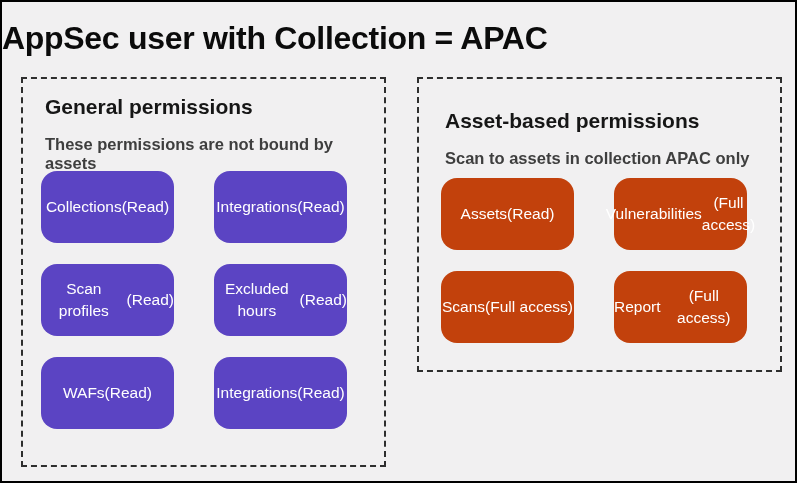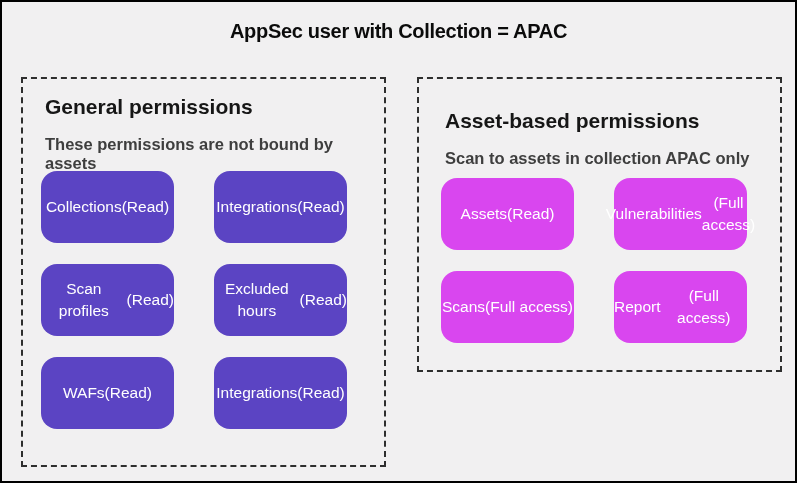--- a/index.html
+++ b/index.html
@@ -12,22 +12,22 @@
     position: relative;
     width: 797px;
     height: 483px;
     box-sizing: border-box;
     border: 2px solid #000000;
     background: #f1f0f1;
     overflow: hidden;
   }
   .title {
     margin: 18px 0 0 0;
-    text-align: center;
-    font-size: 20px;
+    text-align: left;
+    font-size: 32px;
     font-weight: 800;
     letter-spacing: -0.3px;
     color: #0b0b0b;
   }
   .panel {
     position: absolute;
     top: 75px;
     box-sizing: border-box;
     border: 2px dashed #2e2e2e;
     background: transparent;
@@ -78,21 +78,21 @@
     display: flex;
     flex-direction: row;
     align-items: center;
     justify-content: center;
     text-align: center;
     color: #ffffff;
     font-size: 15.5px;
     line-height: 22px;
   }
   .perm-general { background: #5b44c3; }
-  .perm-asset   { background: #d946ef; }
+  .perm-asset   { background: #c2410c; }
 </style>
 </head>
 <body>
 
 <div class="frame">
 
   <h1 class="title">AppSec user with Collection = APAC</h1>
 
   <div class="panel panel-general">
     <div class="panel-heading">General permissions</div>

